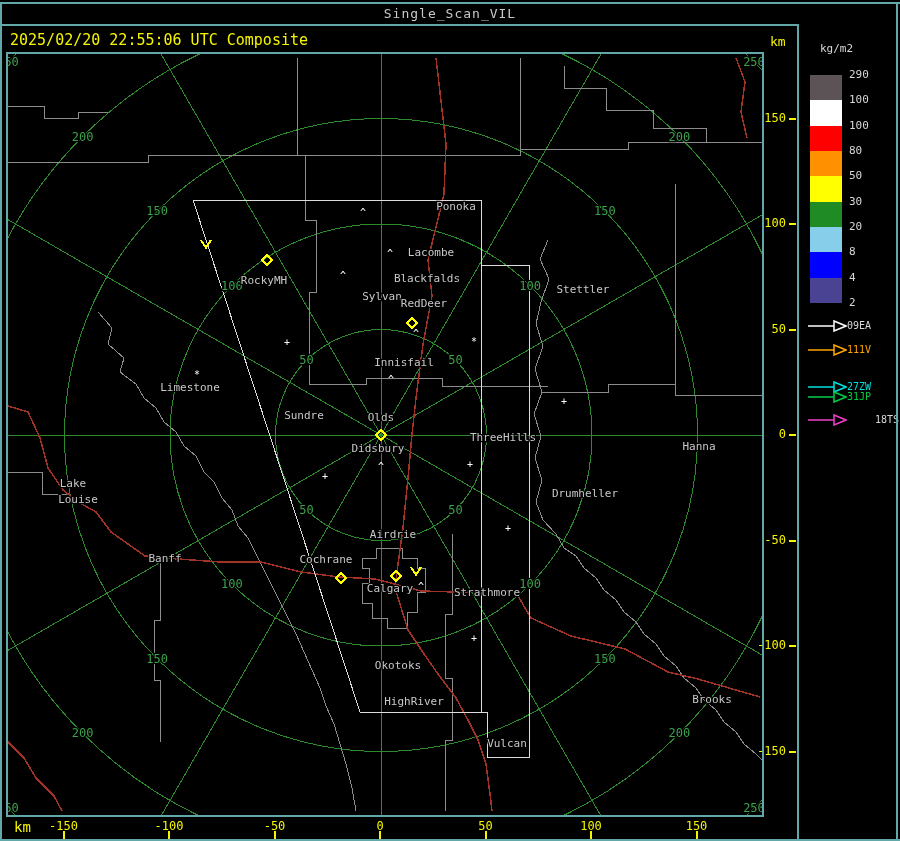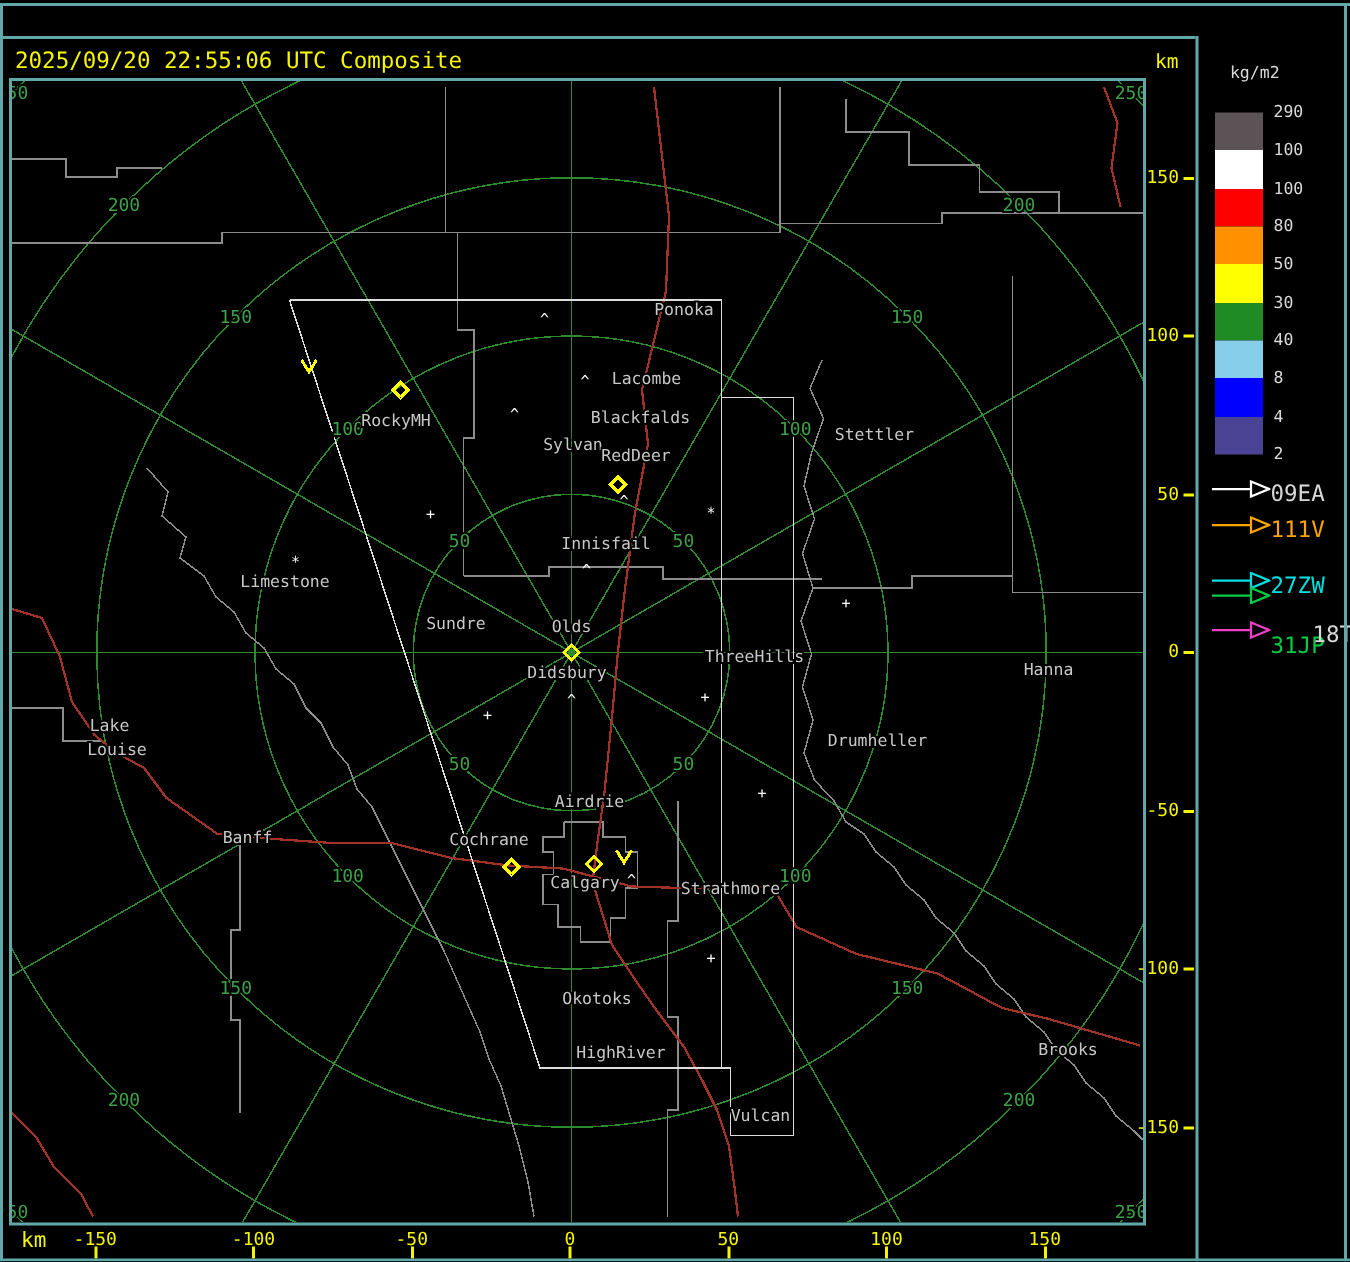--- a/index.html
+++ b/index.html
@@ -20,31 +20,32 @@
   .baxis .tick{position:absolute;width:2px;height:8px;background:#f5f500;}
   .baxis-km{position:absolute;left:14px;top:819px;color:#f5f500;font-size:14px;}
   .legend{position:absolute;left:797px;top:24px;width:101px;height:817px;
     border-left:2px solid #62a8a8;background:#000;}
   .legend .unit{position:absolute;top:18px;left:0;width:75px;text-align:center;
     color:#d8d8d8;font-size:11px;}
   .legend .sw{position:absolute;left:11px;width:32px;}
   .legend .swlab{position:absolute;left:50px;width:34px;color:#d8d8d8;font-size:11px;}
   .legend .trk-row{position:absolute;left:0;width:99px;height:14px;}
   .legend .trk-row svg{position:absolute;left:8px;top:0;}
-  .legend .trk-id{position:absolute;left:48px;top:0;font-size:15px;}
+  .legend .trk-id{position:absolute;left:48px;top:0;font-size:10px;}
 </style>
 </head>
 <body>
 
 <div class="stage">
 
   <div class="tl" style="left:0;top:2px;width:900px;height:2px"></div>
+  <div class="page-title">Single_Scan_VIL</div>
   <div class="tl" style="left:0;top:24px;width:900px;height:2px"></div>
 
-  <div class="hdr-date">2025/09/20 22:55:06 UTC Composite</div>
+  <div class="hdr-date">2025/02/20 22:55:06 UTC Composite</div>
   <div class="hdr-km">km</div>
 
   <div class="mapbox">
     <svg width="754" height="761" viewBox="0 0 754 761">
         <circle cx="373" cy="381" r="105.5" fill="none" stroke="#2d8b2d" stroke-width="1"></circle>
         <circle cx="373" cy="381" r="211" fill="none" stroke="#2d8b2d" stroke-width="1"></circle>
         <circle cx="373" cy="381" r="316.5" fill="none" stroke="#2d8b2d" stroke-width="1"></circle>
         <circle cx="373" cy="381" r="422" fill="none" stroke="#2d8b2d" stroke-width="1"></circle>
         <circle cx="373" cy="381" r="527.5" fill="none" stroke="#2d8b2d" stroke-width="1"></circle>
         <line x1="373" y1="381" x2="900.5" y2="381" stroke="#2d8b2d" stroke-width="1"></line>
@@ -198,21 +199,21 @@
         <div class="sw" style="top:177.6px;height:25.3px;background:#1f8b24;"></div>
         <div class="sw" style="top:203.0px;height:25.3px;background:#87ceeb;"></div>
         <div class="sw" style="top:228.3px;height:25.3px;background:#0000ff;"></div>
         <div class="sw" style="top:253.6px;height:25.3px;background:#4a4292;"></div>
         <div class="swlab" style="top:44.0px;">290</div>
         <div class="swlab" style="top:69.3px;">100</div>
         <div class="swlab" style="top:94.7px;">100</div>
         <div class="swlab" style="top:120.0px;">80</div>
         <div class="swlab" style="top:145.3px;">50</div>
         <div class="swlab" style="top:170.6px;">30</div>
-        <div class="swlab" style="top:196.0px;">40</div>
+        <div class="swlab" style="top:196.0px;">20</div>
         <div class="swlab" style="top:221.3px;">8</div>
         <div class="swlab" style="top:246.6px;">4</div>
         <div class="swlab" style="top:272.0px;">2</div>
       </div>
     <div id="track-legend">
         <div class="trk-row" style="top:296.0px;">
           <svg width="40" height="12" viewBox="0 0 40 12">
             <line x1="1" y1="6" x2="27" y2="6" stroke="#ffffff" stroke-width="1.5"></line>
             <polygon points="27,1 39,6 27,11" fill="none" stroke="#ffffff" stroke-width="1.5"></polygon>
           </svg>
@@ -230,21 +231,21 @@
             <line x1="1" y1="6" x2="27" y2="6" stroke="#00e0e0" stroke-width="1.5"></line>
             <polygon points="27,1 39,6 27,11" fill="none" stroke="#00e0e0" stroke-width="1.5"></polygon>
           </svg>
           <div class="trk-id" style="color:#00e0e0;">27ZW</div>
         </div>
         <div class="trk-row" style="top:366.5px;">
           <svg width="40" height="12" viewBox="0 0 40 12">
             <line x1="1" y1="6" x2="27" y2="6" stroke="#00cc44" stroke-width="1.5"></line>
             <polygon points="27,1 39,6 27,11" fill="none" stroke="#00cc44" stroke-width="1.5"></polygon>
           </svg>
-          <div class="trk-id" style="color:#00cc44;margin-top:30px;">31JP</div>
+          <div class="trk-id" style="color:#00cc44;">31JP</div>
         </div>
         <div class="trk-row" style="top:390.0px;">
           <svg width="40" height="12" viewBox="0 0 40 12">
             <line x1="1" y1="6" x2="27" y2="6" stroke="#ee3fc8" stroke-width="1.5"></line>
             <polygon points="27,1 39,6 27,11" fill="none" stroke="#ee3fc8" stroke-width="1.5"></polygon>
           </svg>
           <div class="trk-id" style="color:#d8d8d8;margin-left:28px;">18TS</div>
         </div>
       </div>
   </div>

